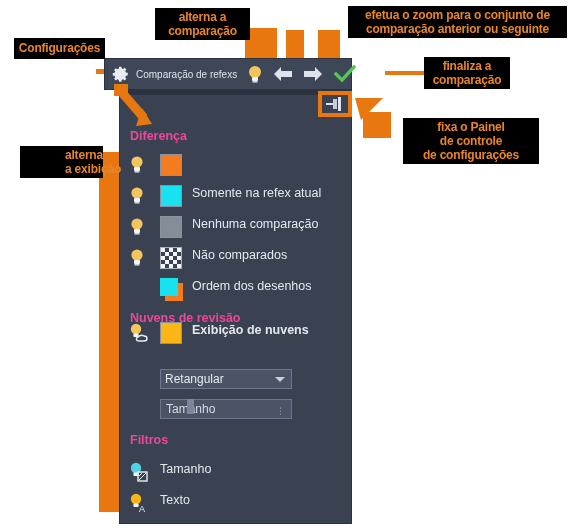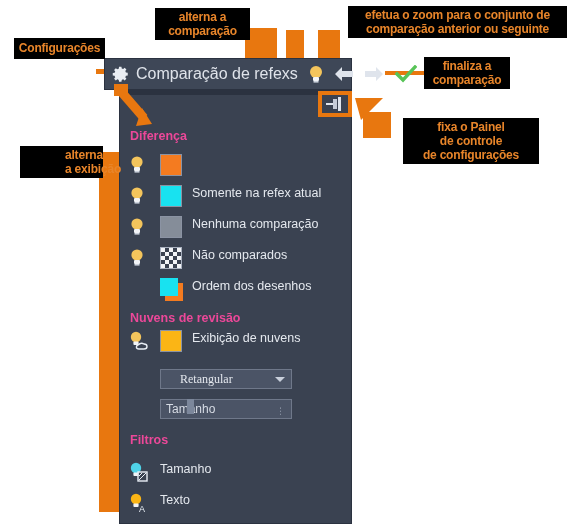--- a/index.html
+++ b/index.html
@@ -44,21 +44,21 @@
     border:1px solid #2b3240;
     border-top:none;
     box-sizing:border-box;
   }
   #panel-body-top{
     position:absolute;left:119px;top:90px;width:233px;height:6px;
     background:#2b3240;
   }
 
   .tb-title{
-    color:#dfe3ea;font-size:16px;margin-left:6px;
+    color:#dfe3ea;font-size:10px;margin-left:6px;
     white-space:nowrap;
   }
   .tb-icon{display:flex;align-items:center;justify-content:center;}
 
   
   .gear{width:18px;height:18px;margin-left:7px;position:relative;}
   .gear svg{display:block;}
 
   
   .tb-bulb{width:20px;height:22px;margin-left:9px;position:relative;}
@@ -105,21 +105,21 @@
   .sw-stack .back{position:absolute;left:5px;top:5px;width:18px;height:18px;background:#f47b20;}
   .sw-stack .front{position:absolute;left:0px;top:0px;width:18px;height:18px;background:#18e2f0;}
 
   
   .dd{
     position:absolute;left:160px;width:132px;height:20px;
     background:#4b5466;border:1px solid #6f788a;box-sizing:border-box;
     color:#e4e8ee;font-size:12px;
     display:flex;align-items:center;
   }
-  .dd .txt{margin-left:19px;font-family:Liberation Serif, serif;}
+  .dd .txt{margin-left:4px;}
   .dd .car{
     position:absolute;right:6px;top:7px;
     width:0;height:0;border-left:5px solid transparent;
     border-right:5px solid transparent;border-top:5px solid #c9d0dc;
   }
   .tfield{
     position:absolute;left:160px;width:132px;height:20px;
     background:#4b5466;border:1px solid #6f788a;box-sizing:border-box;
     color:#d7dce5;font-size:12px;display:flex;align-items:center;
   }
@@ -259,21 +259,21 @@
 <div class="row" style="top:276px;">
   <span class="sw-stack">
     <span class="back"></span>
     <span class="front"></span>
   </span>
   <span class="lbl">Ordem dos desenhos</span>
 </div>
 
 <div class="sec-head" style="top:311px;">Nuvens de revisão</div>
 
-<div class="row" style="top:328px;">
+<div class="row" style="top:320px;font-weight:bold;">
   <span class="lamp">
     <svg width="22" height="20" viewBox="0 0 22 20">
       <circle cx="8" cy="6" r="5.2" fill="#f4c55c"></circle>
       <rect x="5.4" y="10.6" width="5.2" height="3.4" rx="1" fill="#f2f4f7"></rect>
       <path d="M10 14 q3-3 6-1 q3 0 3 2.5 q0 2.5-3 2.5 h-5 q-2.6 0-2.6-2 q0-1.4 1.6-2z" fill="none" stroke="#e8eef5" stroke-width="1.4"></path>
     </svg>
   </span>
   <span class="sw sw-solid" style="background:#fbb515;"></span>
   <span class="lbl">Exibição de nuvens</span>
 </div>

